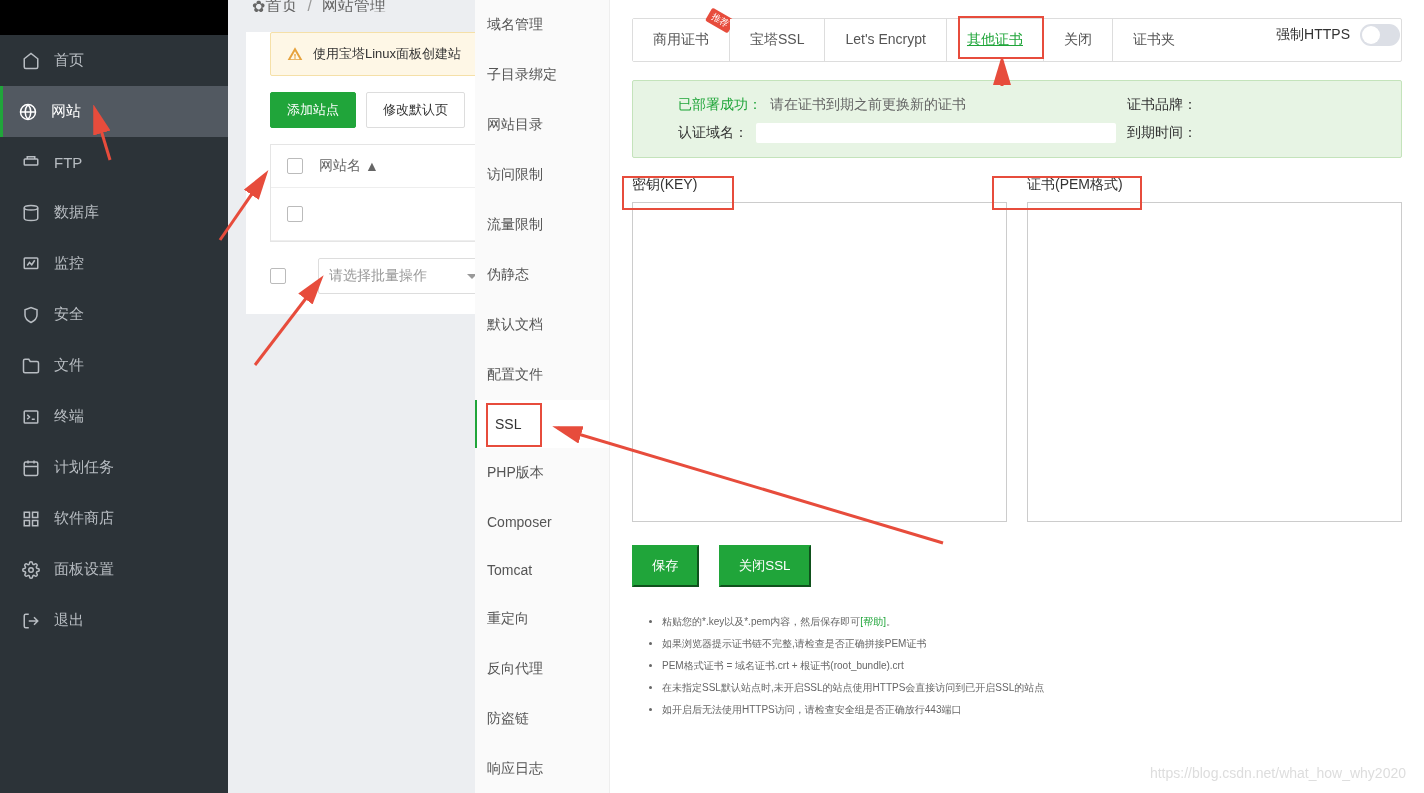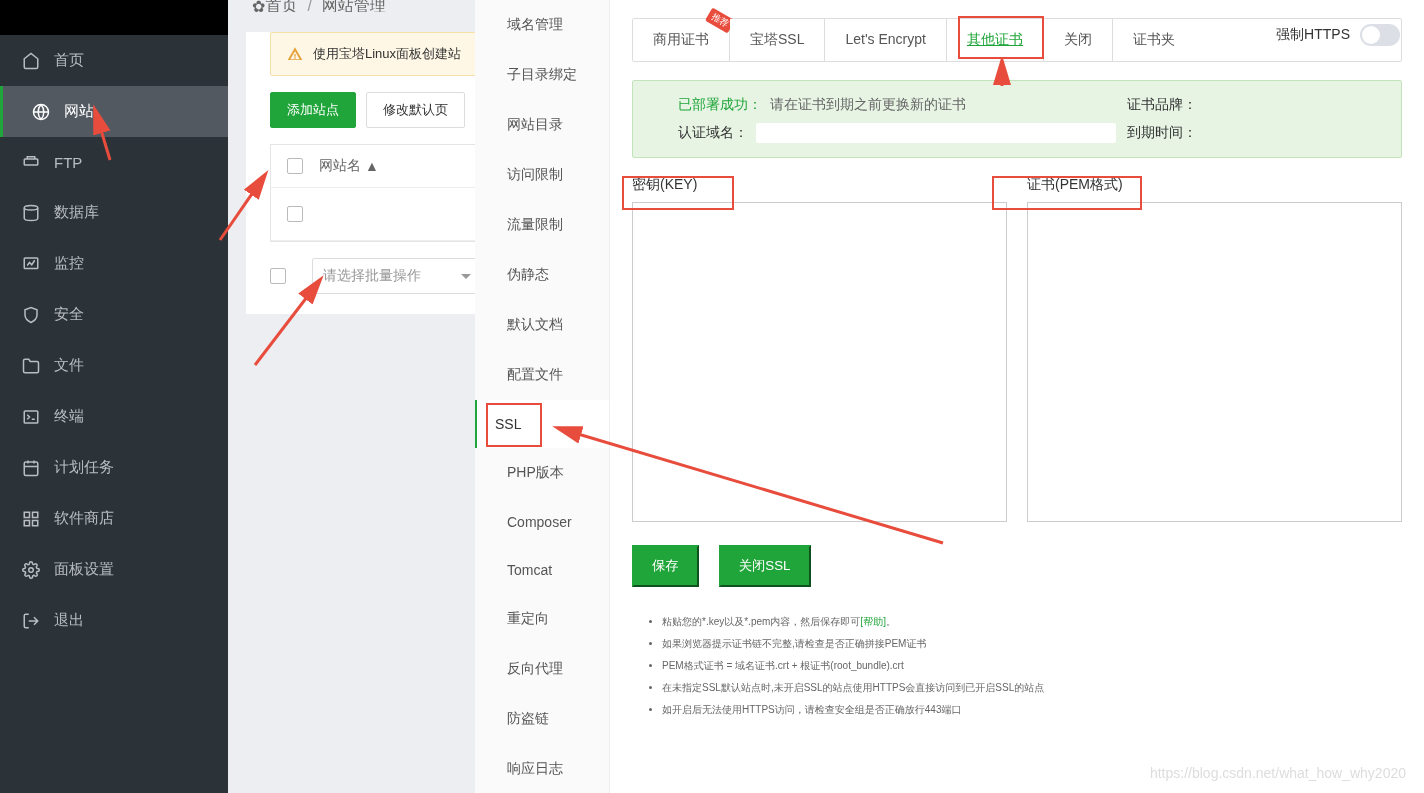--- a/index.html
+++ b/index.html
@@ -1,21 +1,21 @@
 <!DOCTYPE html>
 <html><head>
   <meta charset="utf-8">
   <style>
     * { margin: 0; padding: 0; box-sizing: border-box; }
     body { font-family: "Microsoft YaHei", Arial, sans-serif; font-size: 14px; color: #333; background: #fff; width: 1424px; height: 793px; overflow: hidden; position: relative; }
     
     .sidebar { position: absolute; left: 0; top: 0; width: 228px; height: 100%; background: #2c3338; }
     .sidebar-logo { height: 35px; background: #000; }
     .sidebar-item { display: flex; align-items: center; padding: 16px 22px; color: #b8bdc2; cursor: pointer; font-size: 15px; }
-    .sidebar-item.active { background: #525961; color: #fff; border-left: 3px solid #20a53a; padding-left: 29px; text-align: right; }
+    .sidebar-item.active { background: #525961; color: #fff; border-left: 3px solid #20a53a; padding-left: 16px; text-align: right; }
     .sidebar-icon { width: 18px; height: 18px; margin-right: 14px; display: inline-flex; align-items: center; justify-content: center; }
     
     .main { position: absolute; left: 228px; top: 0; right: 0; height: 100%; background: #eceef1; }
     .breadcrumb { padding: 0 24px; font-size: 16px; color: #666; display: flex; align-items: center; height: 12px; overflow: hidden; }
     .breadcrumb-sep { margin: 0 10px; color: #999; }
     
     .alert-banner { margin: 20px 24px 0; background: #fef7e6; border: 1px solid #f5e0a8; padding: 12px 16px; border-radius: 2px; display: flex; align-items: center; color: #333; font-size: 13px; }
     .alert-icon { width: 16px; height: 16px; margin-right: 10px; color: #e6a23c; }
     
     .toolbar { margin: 16px 24px 0; display: flex; gap: 10px; align-items: center; }
@@ -24,25 +24,25 @@
     .btn-success { background: #20a53a; color: #fff; border-color: #20a53a; padding: 10px 18px; }
     
     .table-area { margin: 16px 24px 0; background: #fff; border: 1px solid #e5e5e5; }
     .table-header { display: flex; align-items: center; padding: 12px 16px; border-bottom: 1px solid #eee; }
     .table-row { display: flex; align-items: center; padding: 14px 16px; border-bottom: 1px solid #eee; }
     .checkbox { width: 16px; height: 16px; border: 1px solid #bbb; border-radius: 2px; margin-right: 16px; }
     .col-name { color: #666; display: flex; align-items: center; gap: 4px; }
     .site-mask { width: 135px; height: 24px; background: #fff; display: inline-block; }
     
     .batch-bar { margin: 16px 24px 0; display: flex; gap: 10px; align-items: center; }
-    .select { padding: 8px 10px; border: 1px solid #ddd; background: #fff; color: #999; display: flex; align-items: center; gap: 40px; border-radius: 2px; }
+    .select { padding: 8px 10px; border: 1px solid #ddd; background: #fff; color: #999; display: flex; align-items: center; gap: 40px; border-radius: 2px; margin-left: 6px; }
     .chevron-down { width: 0; height: 0; border-left: 5px solid transparent; border-right: 5px solid transparent; border-top: 5px solid #999; }
     
     .modal-menu { position: absolute; left: 475px; top: 0; width: 135px; height: 100%; background: #fafafa; border-right: 1px solid #eee; }
-    .modal-menu-item { padding: 16px 32px; color: #555; cursor: pointer; font-size: 14px; }
+    .modal-menu-item { padding: 16px 12px; color: #555; cursor: pointer; font-size: 14px; }
     .modal-menu-item.active { background: #fff; color: #333; border-left: 2px solid #20a53a; padding-left: 18px; }
     
     .modal-content { position: absolute; left: 610px; top: 0; right: 0; height: 100%; background: #fff; padding: 18px 22px; }
     
     .tabs { display: flex; border: 1px solid #ddd; border-radius: 2px; margin-bottom: 18px; }
     .tab { padding: 12px 20px; border-right: 1px solid #ddd; cursor: pointer; color: #555; background: #fff; position: relative; }
     .tab:last-child { border-right: none; }
     .tab.highlighted { color: #20a53a; text-decoration: underline; }
     .tab-badge { position: absolute; top: -6px; right: -4px; background: #e74c3c; color: #fff; font-size: 9px; padding: 1px 4px; transform: rotate(30deg); border-radius: 2px; }
     

